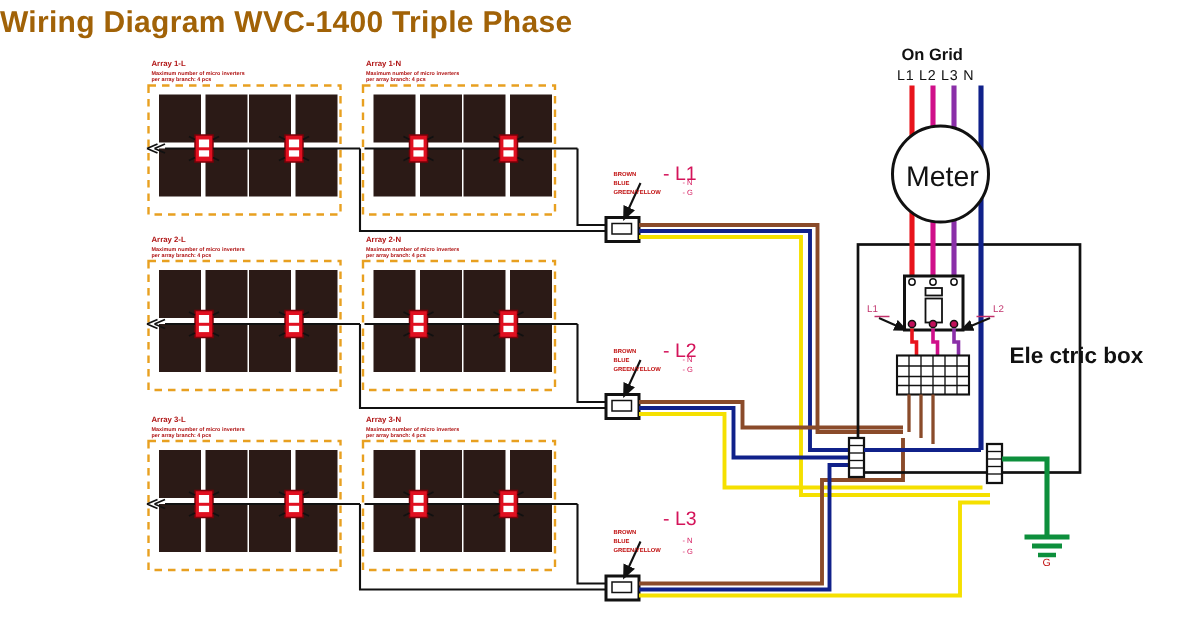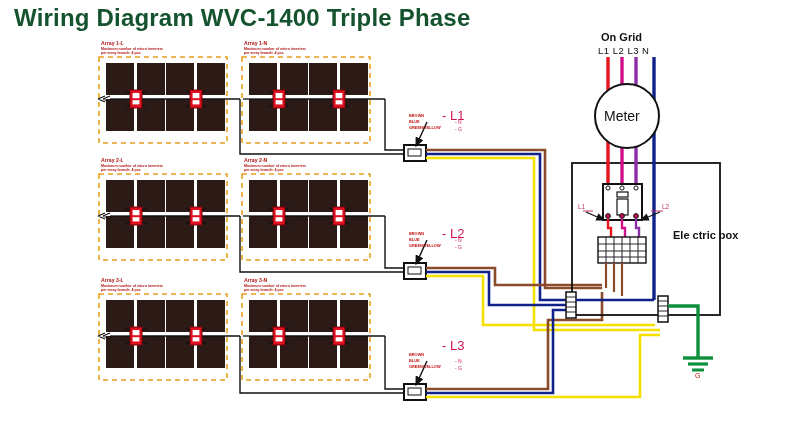--- a/index.html
+++ b/index.html
@@ -17,25 +17,25 @@
   }
   #canvas svg.layer {
     position: absolute;
     left: 0;
     top: 0;
     width: 789px;
     height: 426px;
   }
   .title {
     position: absolute;
-    left: 14px;
+    left: 0;
     top: 4px;
-    font-size: 24px;
-    font-weight: bold;
-    color: #14532d;
+    font-size: 20px;
+    font-weight: bold;
+    color: #a16207;
     letter-spacing: 0.2px;
     white-space: nowrap;
   }
   .arr-title {
     position: absolute;
     font-size: 5.2px;
     font-weight: bold;
     color: #b01515;
     white-space: nowrap;
     line-height: 1;
@@ -79,27 +79,27 @@
   }
   .lbl-l123n {
     position: absolute;
     font-size: 9.5px;
     color: #111111;
     white-space: nowrap;
     letter-spacing: 0.5px;
   }
   .meter-text {
     position: absolute;
-    font-size: 14px;
+    font-size: 19px;
     color: #111111;
     white-space: nowrap;
   }
   .ebox-text {
     position: absolute;
-    font-size: 11px;
+    font-size: 15px;
     font-weight: bold;
     color: #111111;
     white-space: nowrap;
   }
   .small-l {
     position: absolute;
     font-size: 6.5px;
     color: #c0306a;
     white-space: nowrap;
   }

